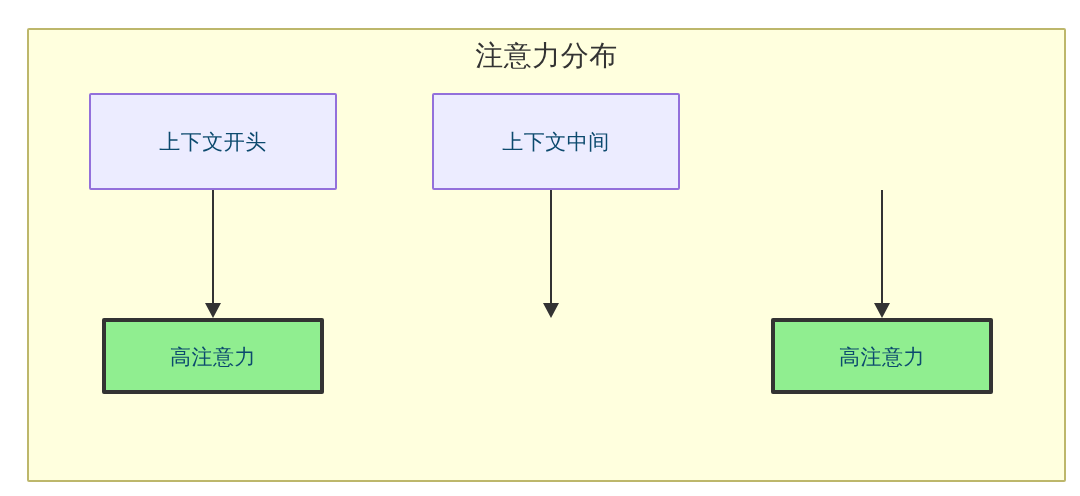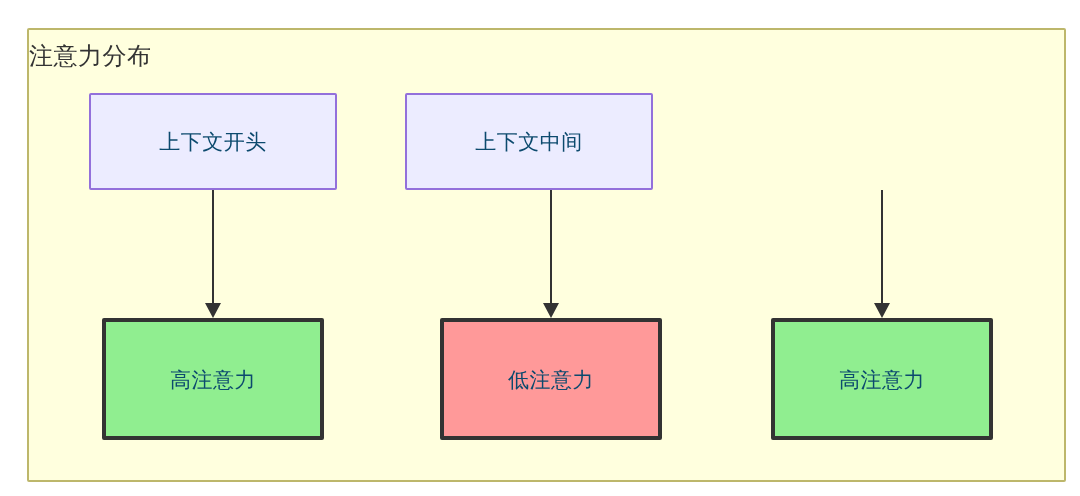--- a/index.html
+++ b/index.html
@@ -32,22 +32,22 @@
     background: #ffffde;
     border: 2px solid #bdb76b;
     border-radius: 2px;
   }
 
   .subgraph-title {
     position: absolute;
     left: 0;
     right: 0;
     top: 12px;
-    text-align: left;
-    font-size: 24px;
+    text-align: center;
+    font-size: 28px;
     line-height: 27px;
     color: #333333;
     letter-spacing: 0.5px;
     white-space: nowrap;
   }
 
   
   .node {
     position: absolute;
     box-sizing: border-box;
@@ -64,27 +64,27 @@
 
   
   .node.ctx {
     background: #ececff;
     border: 2px solid #9370db;
     width: 248px;
     height: 97px;
     top: 93px;
   }
   .node.ctx.c1 { left: 89px; }
-  .node.ctx.c2 { left: 405px; }
+  .node.ctx.c2 { left: 432px; }
   .node.ctx.c3 { left: 758px; }
 
   
   .node.level {
     width: 222px;
-    height: 122px;
+    height: 76px;
     top: 318px;
     border: 4px solid #333333;
   }
   .node.level.high { background: #90ee90; }
   .node.level.low  { background: #ff9999; }
   .node.level.l1 { left: 102px; }
   .node.level.l2 { left: 440px; }
   .node.level.l3 { left: 771px; }
 
   
@@ -121,23 +121,20 @@
 
   <div class="node ctx c2">
     <span>上下文中间</span>
   </div>
 
 
   <div class="node level high l1">
     <span>高注意力</span>
   </div>
 
-  <div class="node level low l2">
-    <span>低注意力</span>
-  </div>
 
   <div class="node level high l3">
     <span>高注意力</span>
   </div>
 
   <svg id="edges" viewBox="0 0 1080 496" width="1080" height="496">
 
     <g>
       <line class="edge-line" x1="213" y1="190" x2="213" y2="307"></line>
       <polygon class="edge-head" points="213,318 205,303 221,303"></polygon>

